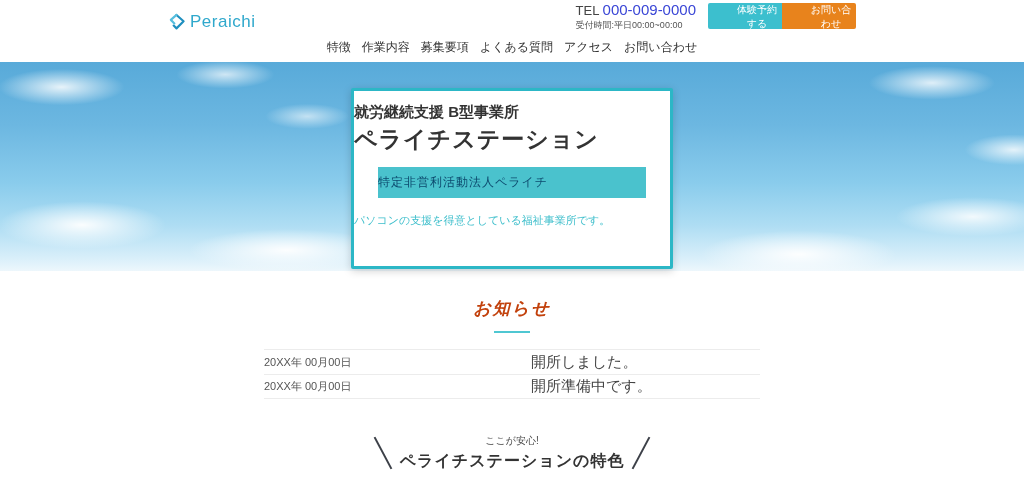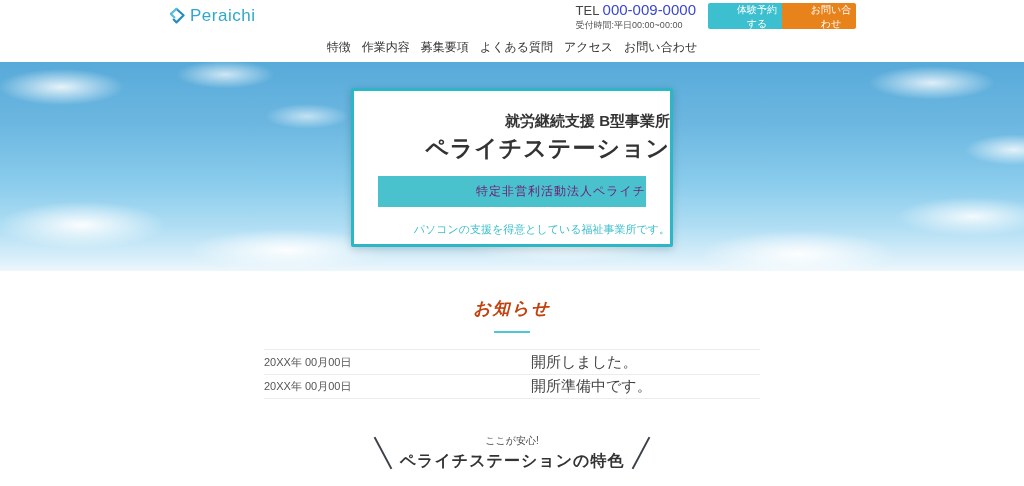--- a/index.html
+++ b/index.html
@@ -1,21 +1,21 @@
 <!DOCTYPE html>
 <html><head>
 <meta charset="utf-8">
 <style>
   * { margin:0; padding:0; box-sizing:border-box; }
   html,body { width:1024px; height:486px; overflow:hidden; background:#fff;
     font-family:"Liberation Sans","DejaVu Sans",sans-serif; }
 
   
   .header { height:32px; background:#fff; display:flex; align-items:center; }
-  .header-inner { width:688px; margin:8px auto; display:flex; align-items:center;gap:36px; }
+  .header-inner { width:688px; margin:8px auto; display:flex; align-items:flex-end;gap:36px; }
   .logo { display:flex; align-items:center; gap:5px; cursor:pointer; }
   .logo-text { font-size:17px; color:#2fa8cc; letter-spacing:.5px; }
   .header-right { margin-left:auto; display:flex; align-items:center; }
   .tel-block { text-align:left; margin-right:12px; }
   .tel-line { font-size:13px; color:#444; white-space:nowrap; }
   .tel-number { font-size:15px; color:#3a46d6; }
   .tel-hours { font-size:9px; color:#555; margin-top:1px; white-space:nowrap; }
   .hdr-btn { width:74px; height:26px; border:none; color:#fff; font-size:10px;
     font-family:inherit; cursor:pointer;padding-left:24px; }
   .btn-reserve { background:#3cbfce; border-radius:2px 0 0 2px; }
@@ -34,25 +34,25 @@
       radial-gradient(ellipse 90px 24px at 91% 10%, rgba(255,255,255,.8),  rgba(255,255,255,0) 70%),
       radial-gradient(ellipse 70px 22px at 99% 42%, rgba(255,255,255,.8),  rgba(255,255,255,0) 70%),
       radial-gradient(ellipse 120px 34px at 8% 78%, rgba(255,255,255,.95), rgba(255,255,255,0) 70%),
       radial-gradient(ellipse 140px 30px at 28% 90%,rgba(255,255,255,.95), rgba(255,255,255,0) 70%),
       radial-gradient(ellipse 150px 30px at 55% 86%,rgba(255,255,255,.9),  rgba(255,255,255,0) 70%),
       radial-gradient(ellipse 140px 34px at 78% 92%,rgba(255,255,255,.95), rgba(255,255,255,0) 70%),
       radial-gradient(ellipse 110px 28px at 95% 74%,rgba(255,255,255,.85), rgba(255,255,255,0) 70%),
       linear-gradient(180deg,#58aad9 0%,#6cb7e1 30%,#8accec 58%,#aeddf3 78%,#d9effa 94%,#edf7fc 100%);
   }
   .hero-card { position:absolute; left:50%; top:26px; transform:translateX(-50%);
-    width:322px; height:159px; background:#fff; border:3px solid #2cb7c6; border-radius:2px;
-    box-shadow:0 2px 8px rgba(0,0,0,.18); text-align:right; padding-top:21px; }
+    width:322px; height:181px; background:#fff; border:3px solid #2cb7c6; border-radius:2px;
+    box-shadow:0 2px 8px rgba(0,0,0,.18); text-align:left; padding-top:12px; }
   .hero-subtitle { font-size:15px; font-weight:bold; color:#333; }
   .hero-title { font-size:23px; font-weight:bold; color:#333; letter-spacing:1px; margin-top:2px; }
-  .hero-band { margin:12px 24px 0; background:#4ac2cd; color:#701a75; font-size:12px;
+  .hero-band { margin:12px 24px 0; background:#4ac2cd; color:#0c4a6e; font-size:12px;
     padding:7px 0; letter-spacing:1px; }
   .hero-desc { margin-top:15px; font-size:11px; color:#3cbecb; }
 
   
   .news { text-align:center; }
   .news-heading { margin-top:26px; font-size:17px; font-weight:bold; color:#c2410c; letter-spacing:2px;font-style:italic; }
   .news-underline { width:36px; height:2px; background:#4fc7d2; margin:11px auto 0; }
   .news-list { width:496px; margin:16px auto 0; }
   .news-row { display:flex; align-items:center; height:25px; border-top:1px solid #ececec;
     text-align:left; }

